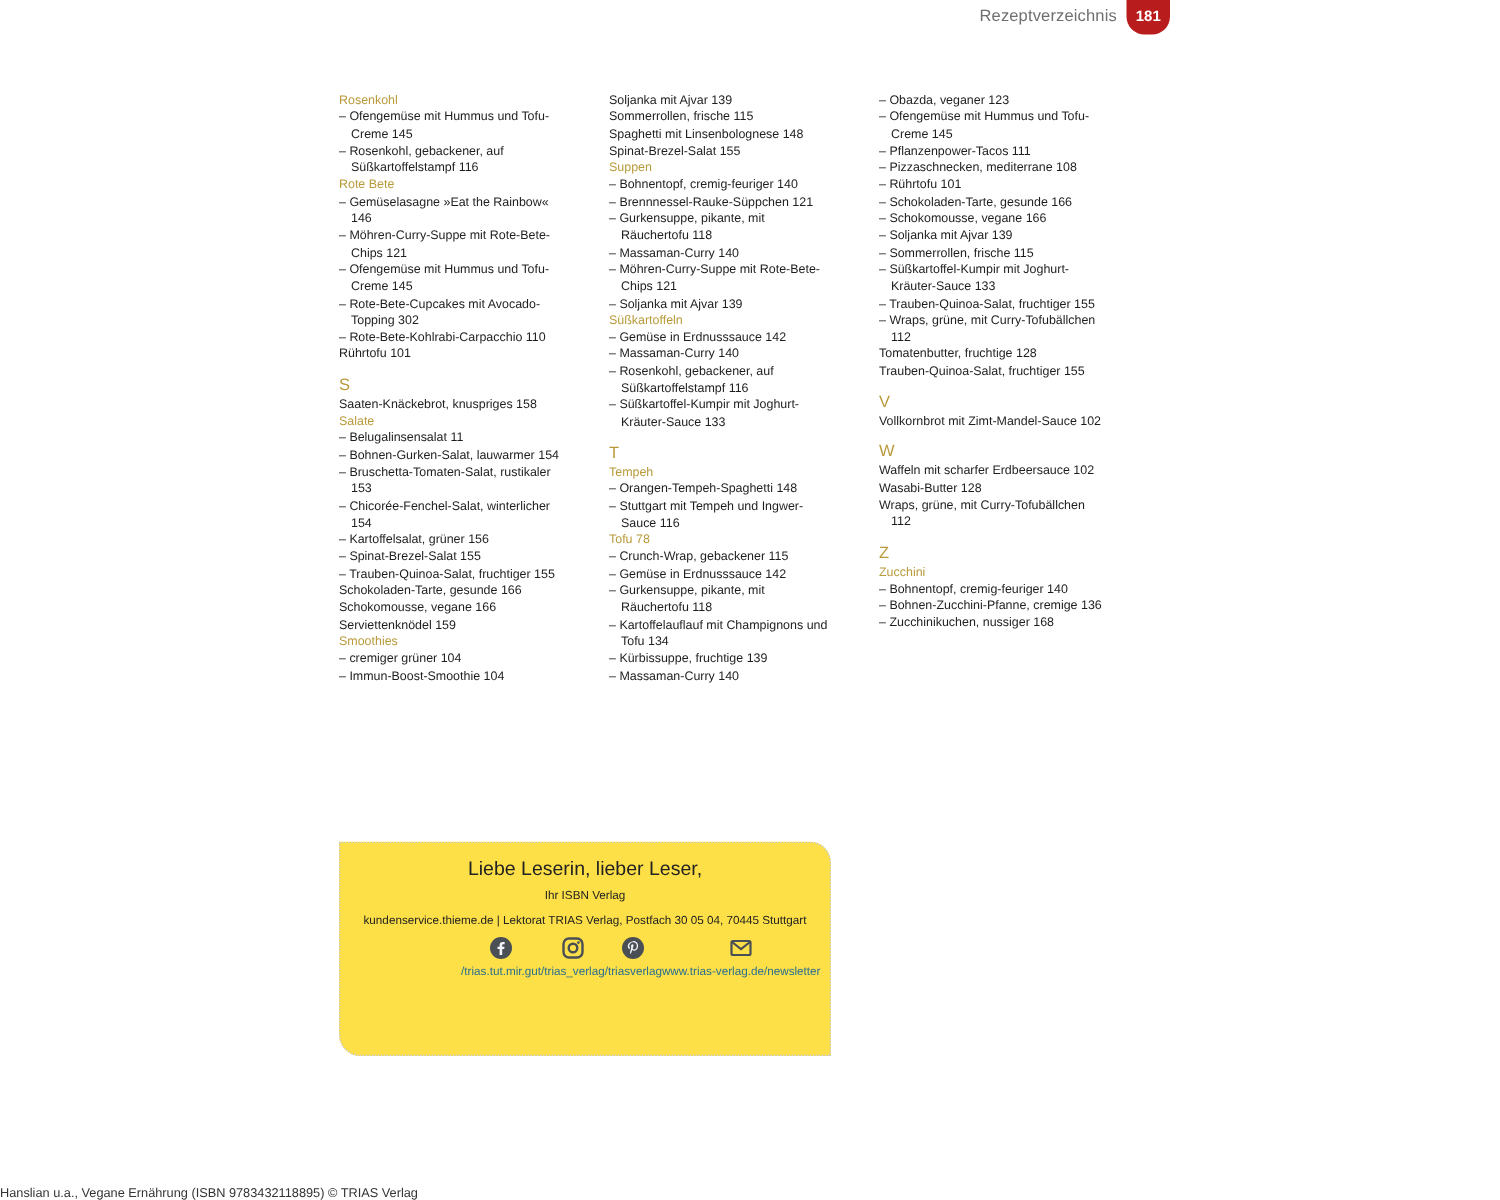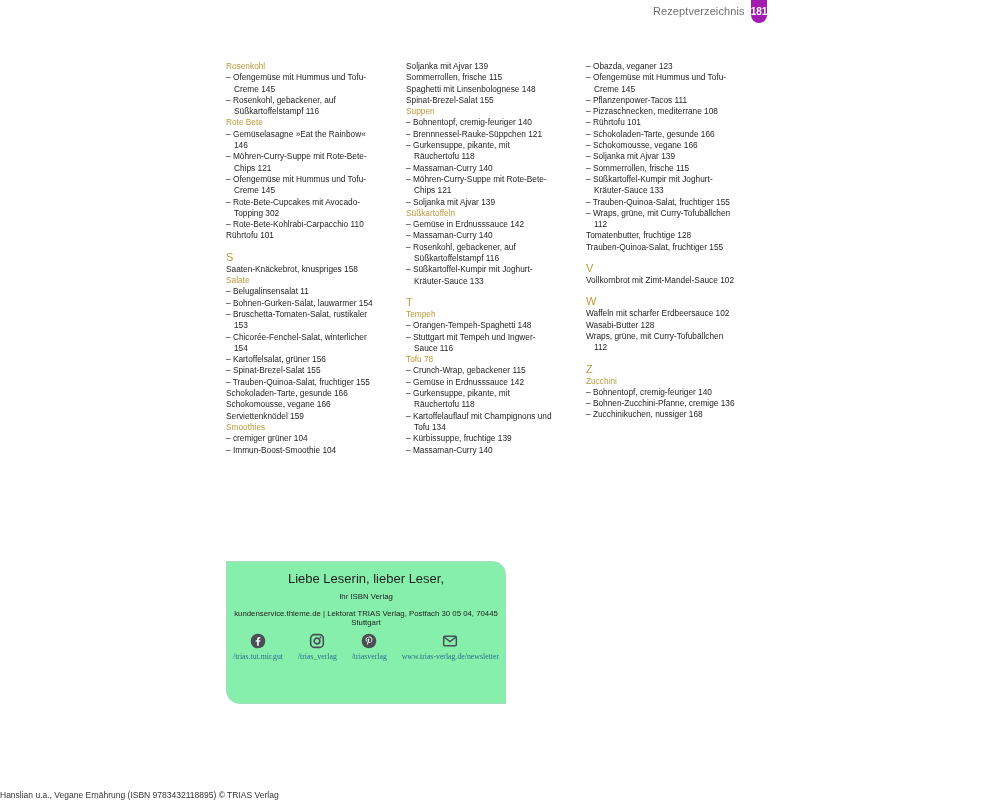--- a/index.html
+++ b/index.html
@@ -4,46 +4,46 @@
 <style>
   html, body { margin: 0; padding: 0; }
   body {
     width: 1000px; height: 800px; background: #ffffff; position: relative; overflow: hidden;
     font-family: "Liberation Sans", "DejaVu Sans", sans-serif; color: #1e1e1e;
   }
   .header-title {
     position: absolute; top: 5px; left: 653px; font-size: 11px; color: #6f6f6f; letter-spacing: 0.1px;
   }
   .page-badge {
-    position: absolute; top: 0px; left: 751px; width: 16px; height: 23px;
-    background: #a21caf; color: #fff; font-size: 10px; font-weight: bold;
+    position: absolute; top: 0px; left: 751px; width: 29px; height: 23px;
+    background: #b91c1c; color: #fff; font-size: 10px; font-weight: bold;
     border-radius: 0 0 12px 12px; display: flex; align-items: center; justify-content: center;
     padding-top: 0px;
   }
   .col { position: absolute; top: 61px; width: 178px; font-size: 8.3px; line-height: 11.3px; }
   .col1 { left: 226px; }
   .col2 { left: 406px; }
   .col3 { left: 586px; }
   .letter { color: #b99a3b; font-size: 11px; line-height: 13px; margin-top: 9px; }
   .sub { color: #b99a3b; }
   .entry { }
   .dash { padding-left: 8px; text-indent: -8px; }
   .dash::before { content: "– "; }
   .cont { padding-left: 8px; }
 
   .feedback-box {
-    position: absolute; left: 226px; top: 561px; width: 280px; height: 143px;
-    background: #86efac; border: 1px dotted #c8ccd2; box-sizing: border-box;
+    position: absolute; left: 226px; top: 561px; width: 328px; height: 143px;
+    background: #fde047; border: 1px dotted #c8ccd2; box-sizing: border-box;
     border-radius: 0 14px 0 14px; text-align: center;
   }
   .fb-title { font-size: 13px; margin-top: 9px; color: #222; }
   .fb-text { font-size: 7.8px; line-height: 10.5px; margin: 10px 8px 0 8px; color: #222; }
   .fb-sign { font-size: 7.8px; margin-top: 6px; color: #222; }
   .fb-contact { font-size: 7.8px; margin-top: 8px; color: #222; }
-  .socials { display: flex; justify-content: space-between; margin: 6px 6px 0 6px; font-family: Liberation Serif, serif; }
+  .socials { display: flex; justify-content: flex-end; margin: 6px 6px 0 6px; }
   .social { display: flex; flex-direction: column; align-items: center; }
   .social svg { width: 16px; height: 16px; }
   .social .lbl { font-size: 7.8px; color: #2b6f8f; margin-top: 3px; }
   .footer-line {
     position: absolute; top: 790px; left: 0; width: 960px; text-align: left; font-size: 8.5px; color: #333;
   }
 </style>
 </head>
 <body>
 

